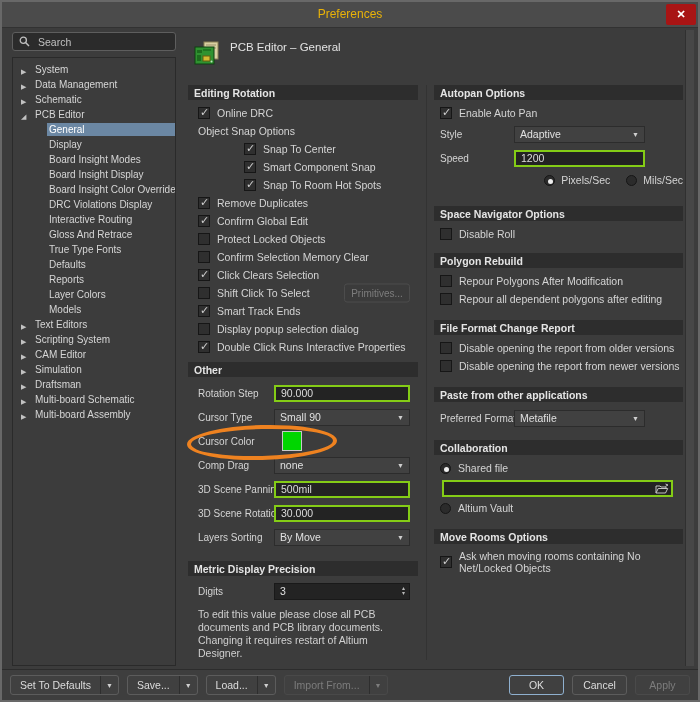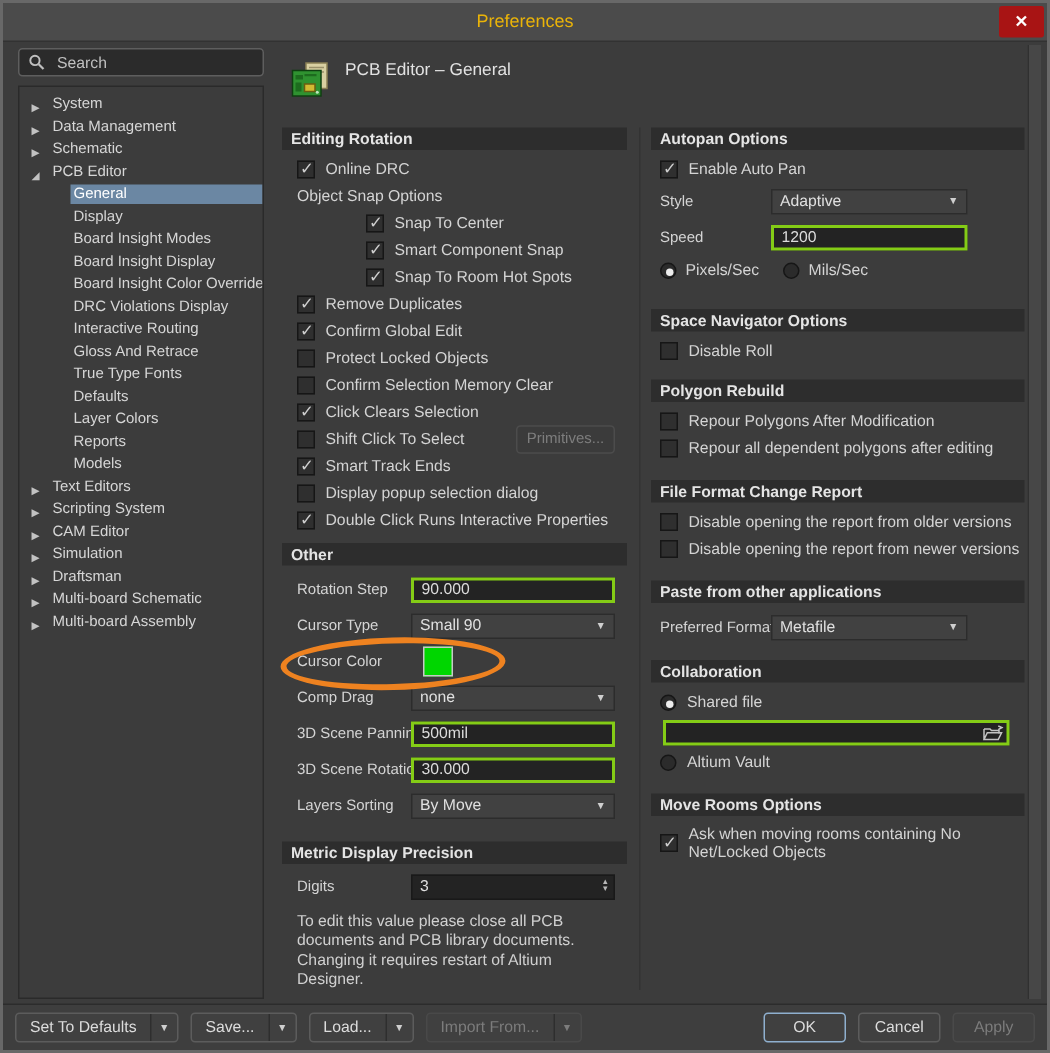--- a/index.html
+++ b/index.html
@@ -61,21 +61,21 @@
   .cv{flex:1;color:#e0e0e0;font-size:10.5px;white-space:nowrap;overflow:hidden;}
   .ca{font-size:7px;color:#cfcfcf;margin-left:4px;}
   .spinbox{height:17px;background:#232323;border:1px solid #191919;display:flex;align-items:center;padding:0 4px 0 5px;}
   .spin{display:flex;flex-direction:column;line-height:5px;font-size:6px;color:#b8b8b8;cursor:pointer;}
   .swatch{width:20px;height:20px;border:1px solid #c8c8c8;margin-left:auto;margin-right:108px;cursor:pointer;}
   .note{margin:6px 10px 0 10px;font-size:10.5px;line-height:13px;color:#d0d0d0;}
   .path-row{display:flex;align-items:center;height:22px;padding-left:8px;position:relative;}
   .path-wrap{position:relative;width:231px;}
   .path-wrap .ti{width:100%;padding-right:22px;}
   .folder-btn{position:absolute;right:4px;top:3px;cursor:pointer;line-height:0;}
-  .radio-row{display:flex;align-items:center;height:20px;padding-left:6px;gap:6px;font-size:10.5px;}
+  .radio-row{display:flex;align-items:center;height:20px;padding-left:6px;gap:6px;font-size:10.5px;justify-content:flex-end;}
   .radio-row .gap2{margin-left:10px;}
   
   .mt6{margin-top:6px;} .mt10{margin-top:10px;} .mt12{margin-top:12px;} .mt16{margin-top:16px;}
   
   .highlight-ellipse{position:absolute;left:185px;top:423px;width:150px;height:35px;border:4px solid #ee8220;border-radius:50%;
     transform:rotate(-1.5deg);pointer-events:none;z-index:50;}
   
   .footer{position:absolute;left:0;right:0;bottom:0;height:31px;background:#3e3e3e;border-top:1px solid #2c2c2c;
     display:flex;align-items:center;padding:0 8px;gap:8px;}
   .split-btn{display:flex;align-items:stretch;height:20px;background:#404040;border:1px solid #5c5c5c;border-radius:3px;cursor:pointer;}
@@ -161,25 +161,25 @@
         <div class="tree-row lvl1">
           <span class="tree-arrow"></span>
           <span class="tree-label">True Type Fonts</span>
         </div>
         <div class="tree-row lvl1">
           <span class="tree-arrow"></span>
           <span class="tree-label">Defaults</span>
         </div>
         <div class="tree-row lvl1">
           <span class="tree-arrow"></span>
+          <span class="tree-label">Reports</span>
+        </div>
+        <div class="tree-row lvl1">
+          <span class="tree-arrow"></span>
           <span class="tree-label">Layer Colors</span>
-        </div>
-        <div class="tree-row lvl1">
-          <span class="tree-arrow"></span>
-          <span class="tree-label">Reports</span>
         </div>
         <div class="tree-row lvl1">
           <span class="tree-arrow"></span>
           <span class="tree-label">Models</span>
         </div>
         <div class="tree-row">
           <span class="tree-arrow">▶</span>
           <span class="tree-label">Text Editors</span>
         </div>
         <div class="tree-row">

